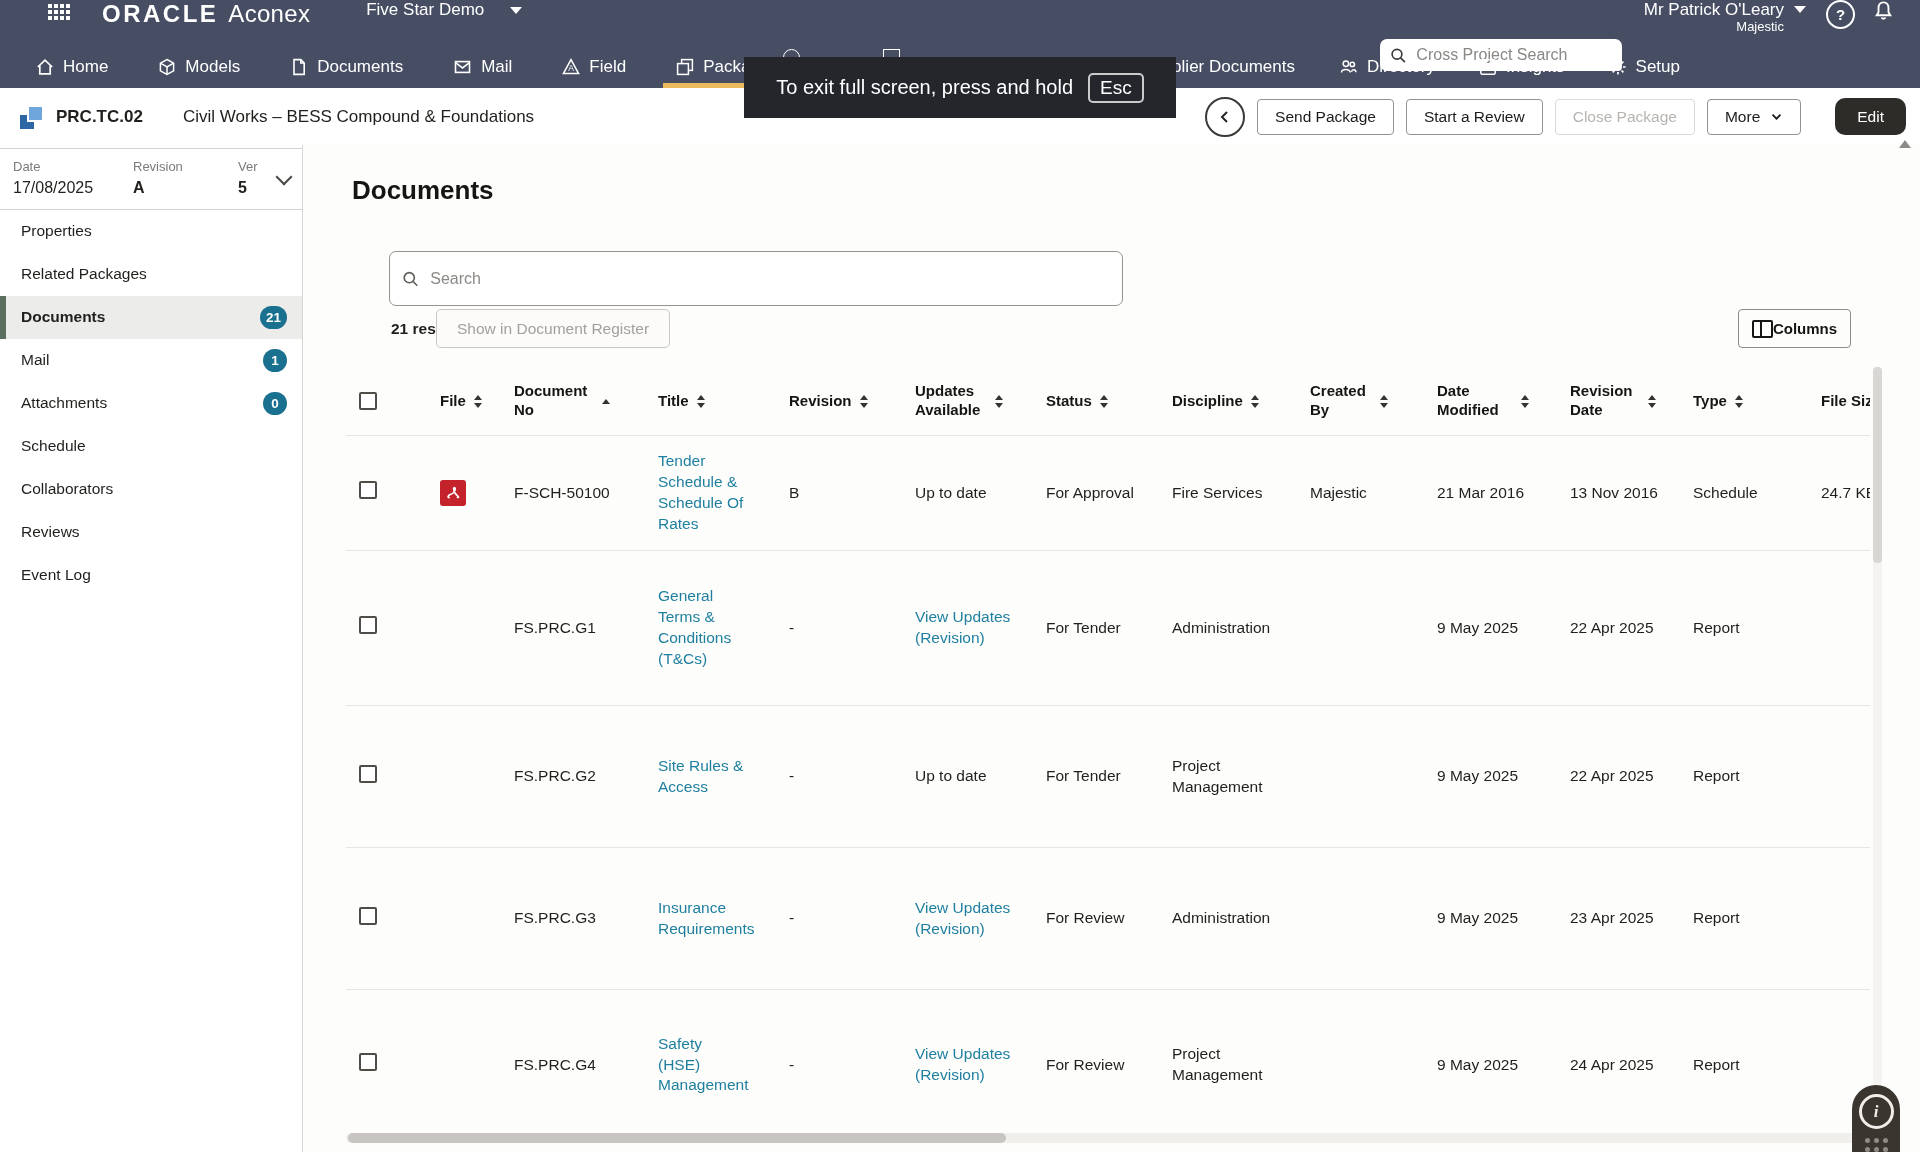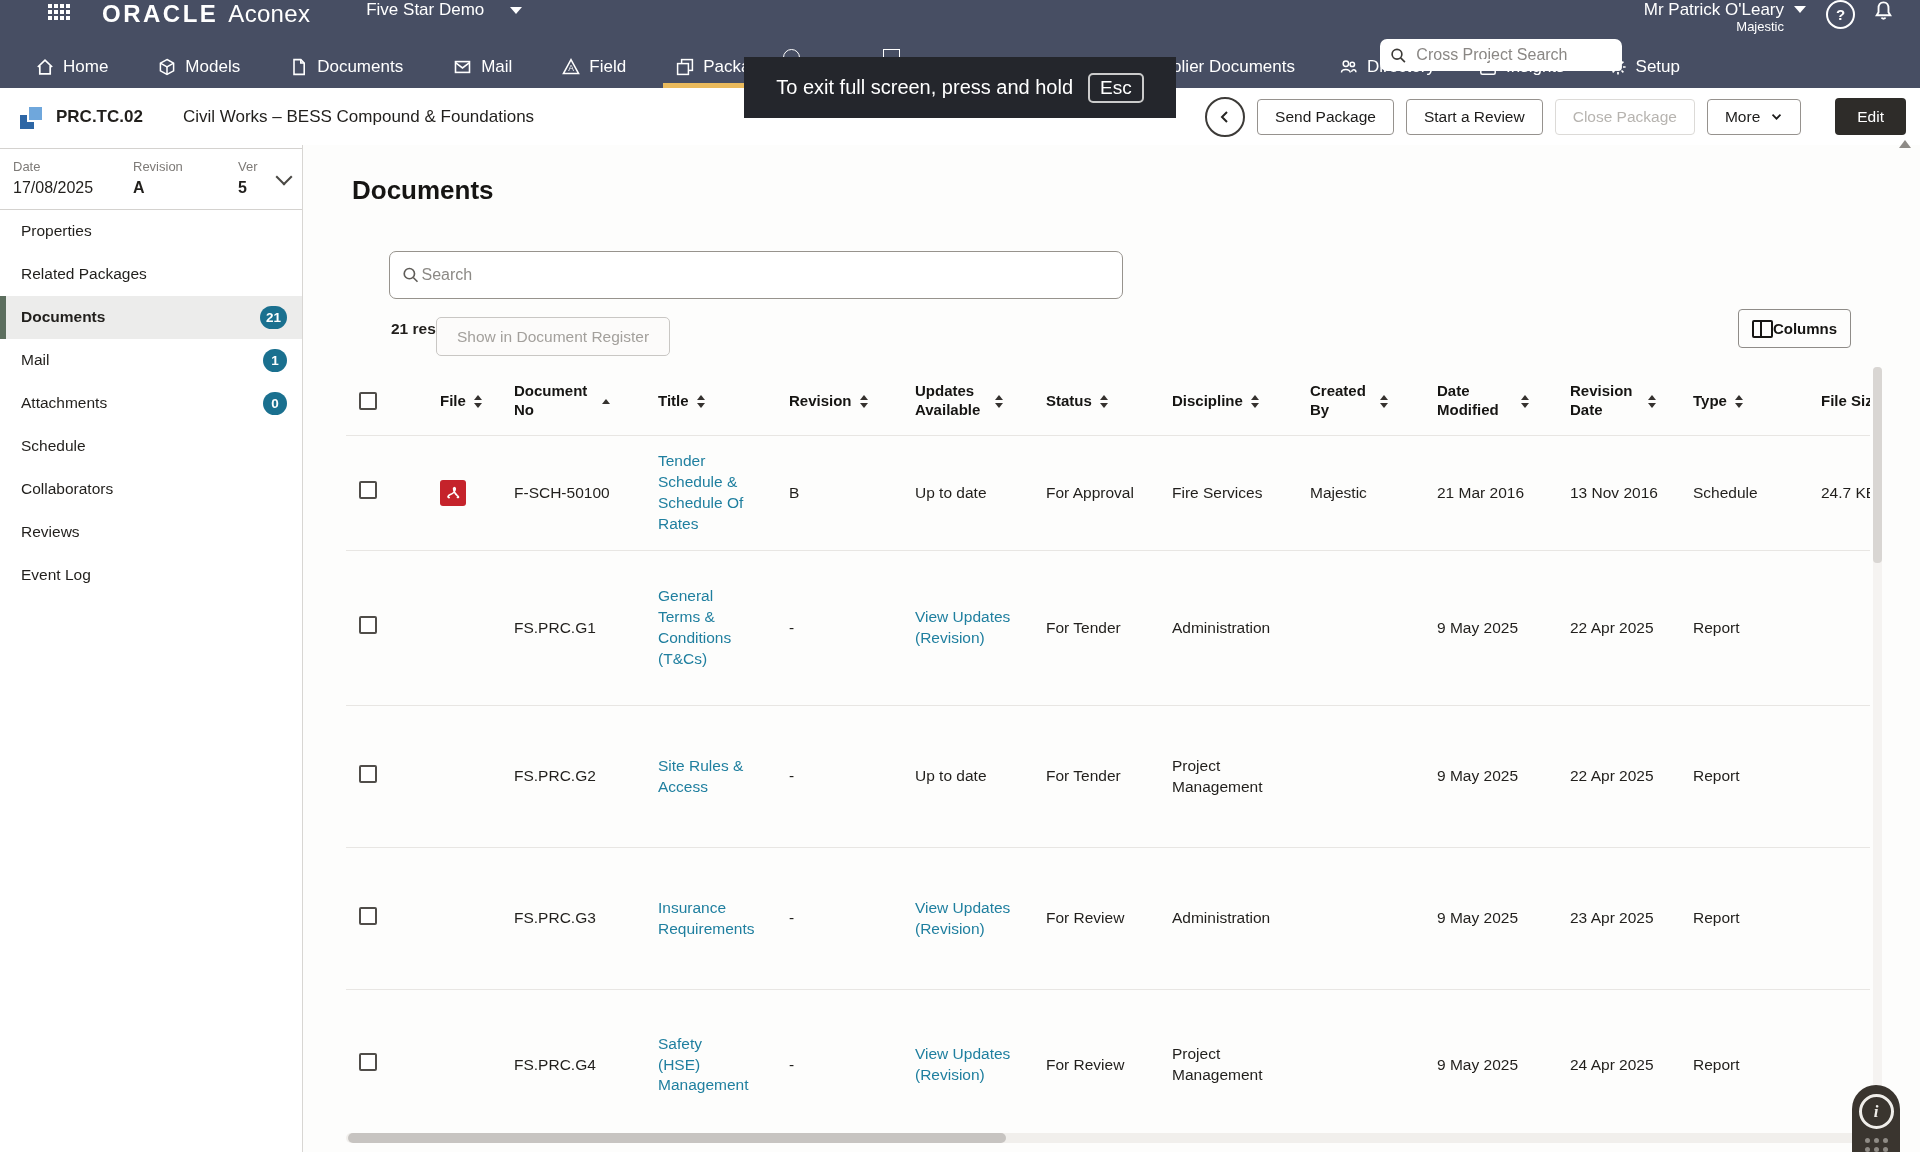--- a/index.html
+++ b/index.html
@@ -59,21 +59,21 @@
                border:2px solid #fff;}
   .pkg-code{margin-left:12px;font-weight:bold;font-size:17px;}
   .pkg-title{margin-left:40px;font-size:17px;}
   .pkg-actions{margin-left:auto;margin-right:14px;display:flex;align-items:center;gap:12px;}
   .circ-btn{width:36px;height:36px;border-radius:50%;border:2px solid #3c3a37;background:#fff;
             display:flex;align-items:center;justify-content:center;cursor:pointer;}
   .btn{height:36px;padding:0 17px;border:1px solid #96928e;border-radius:4px;background:#fff;
        font-size:15.5px;color:#1c1b1a;display:flex;align-items:center;gap:10px;cursor:pointer;
        font-family:"Liberation Sans",sans-serif;white-space:nowrap;}
   .btn.disabled{color:#b7b4b0;border-color:#dcdad7;cursor:default;}
-  .btn-edit{height:37px;padding:0 22px;background:#2e2c29;color:#fff;border:none;border-radius:4px;
+  .btn-edit{height:37px;padding:0 22px;background:#2e2c29;color:#fff;border:none;border-radius:10px;
             font-size:15.5px;margin-left:22px;cursor:pointer;font-family:"Liberation Sans",sans-serif;}
 
   
   .body-row{position:absolute;left:0;top:145px;width:100%;height:1007px;display:flex;}
   .sidebar{width:303px;flex:0 0 auto;border-right:1px solid #d8d6d3;box-sizing:border-box;position:relative;}
   .meta{margin-top:3px;border-top:1px solid #d4d2cf;border-bottom:1px solid #d4d2cf;
         display:flex;align-items:flex-start;padding:10px 12px 12px 13px;}
   .meta .fld{line-height:1.2;}
   .meta .lbl{font-size:13px;color:#7d7a77;}
   .meta .val{font-size:16px;margin-top:3px;}
@@ -88,30 +88,30 @@
              cursor:pointer;position:relative;}
   .menu-item.active{background:#ececeb;font-weight:bold;}
   .menu-item.active::before{content:"";position:absolute;left:0;top:0;bottom:0;width:6px;background:#5c6e5e;}
   .badge{margin-left:auto;margin-right:15px;background:#1a708f;color:#fff;border-radius:12px;
          min-width:24px;height:23px;display:flex;align-items:center;justify-content:center;
          font-size:13.5px;font-weight:bold;padding:0 6px;box-sizing:border-box;}
 
   
   .content{flex:1;position:relative;background:#fdfdfc;overflow:hidden;}
   .page-title{position:absolute;left:49px;top:30px;font-size:26px;font-weight:bold;color:#161513;margin:0;}
-  .doc-search{position:absolute;left:86px;top:106px;width:734px;height:48px;border:1px solid #97938d;
-              border-radius:7px;background:#fff;display:flex;align-items:center;padding:8px 12px;
+  .doc-search{position:absolute;left:86px;top:106px;width:734px;height:55px;border:1px solid #97938d;
+              border-radius:7px;background:#fff;display:flex;align-items:center;padding:8px 12px;gap:9px;
               box-sizing:border-box;}
   .doc-search input{border:none;outline:none;width:100%;font-size:16px;background:transparent;
                     font-family:"Liberation Sans",sans-serif;color:#211f1c;}
   .doc-search input::placeholder{color:#8c8985;}
   .results-label{position:absolute;left:88px;top:175px;font-size:15.5px;font-weight:bold;}
   .register-btn{position:absolute;left:133px;top:164px;height:39px;padding:0 20px;border:1px solid #c9c7c4;
                 border-radius:5px;background:#fcfbfa;color:#a3a09c;font-size:15.5px;cursor:default;
-                font-family:"Liberation Sans",sans-serif;margin-top:8px;}
+                font-family:"Liberation Sans",sans-serif;}
   .columns-btn{position:absolute;left:1435px;top:164px;width:113px;height:39px;border:1px solid #8f8c88;
                border-radius:4px;background:#fdfdfc;display:flex;align-items:center;justify-content:center;
                font-size:15px;font-weight:bold;color:#161513;cursor:pointer;
                font-family:"Liberation Sans",sans-serif;}
   .col-ico{width:17px;height:14px;border:2px solid #161513;border-radius:2px;position:relative;}
   .col-ico::after{content:"";position:absolute;left:6px;top:0;bottom:0;width:2px;background:#161513;}
 
   
   .dtable{position:absolute;left:43px;top:222px;width:1524px;overflow:hidden;}
   .thead,.trow{display:grid;grid-template-columns:94px 74px 144px 131px 126px 131px 126px 138px 127px 133px 123px 128px 120px;

